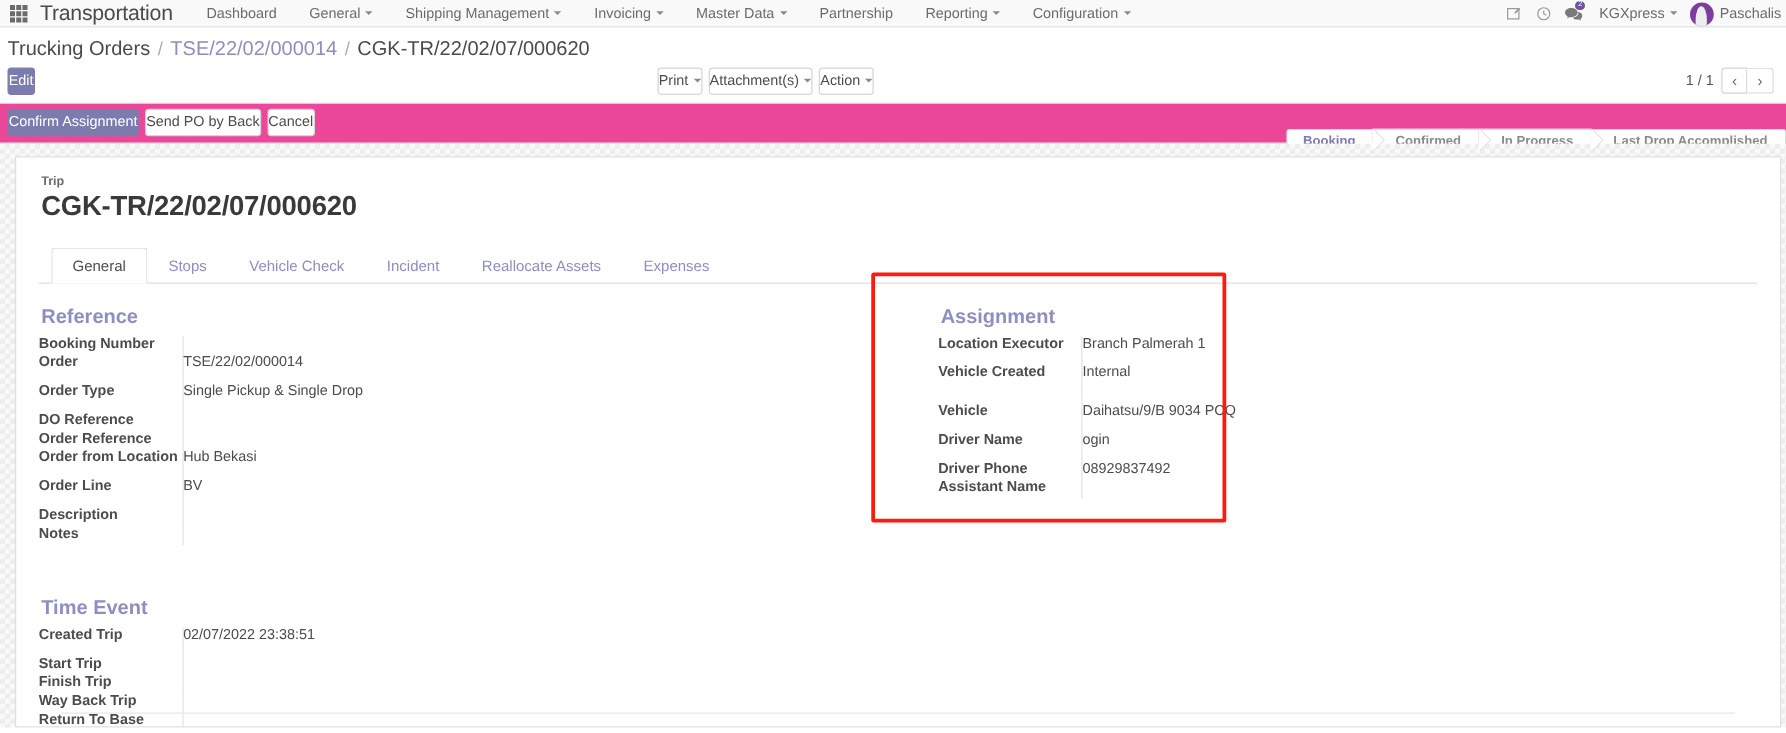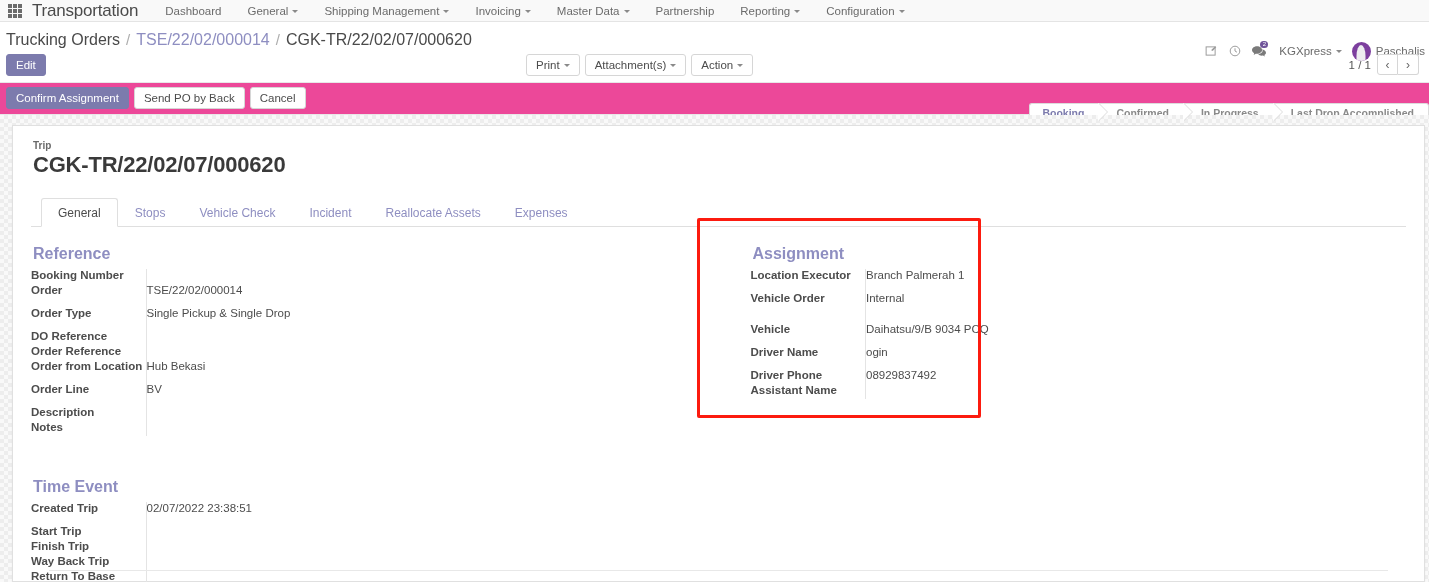--- a/index.html
+++ b/index.html
@@ -60,21 +60,20 @@
     vertical-align:middle;
   }
   .nav-right {
     position:absolute;
     right:0; top:0;
     height:22px;
     display:flex;
     align-items:center;
     gap:0;
     padding-right:0;
-    margin-top:40px;
   }
   .nav-ic {
     width:24px; height:22px;
     display:flex; align-items:center; justify-content:center;
     cursor:pointer;
     position:relative;
     color:#8d8d8d;
   }
   .badge-dot {
     position:absolute;
@@ -147,21 +146,21 @@
     position:relative;
     min-height:28px;
   }
   .btn {
     font-family:"Liberation Sans", sans-serif;
     font-size:11.5px;
     border:1px solid #d6d6d6;
     background:#ffffff;
     color:#4c4c4c;
     border-radius:3px;
-    padding:3px 9px;
+    padding:3px 0;
     cursor:pointer;
     line-height:14px;
     white-space:nowrap;
   }
   .btn-primary {
     background:#7c7bad;
     border-color:#7c7bad;
     color:#ffffff;
   }
   .mid-buttons {
@@ -545,21 +544,21 @@
             <tbody>
                 <tr>
               <td class="lbl">Location Executor</td>
               <td class="val">Branch Palmerah 1</td>
             </tr>
             <tr class="spacer">
                   <td class="lbl"></td>
                   <td class="val"></td>
                 </tr>
             <tr>
-              <td class="lbl">Vehicle Order</td>
+              <td class="lbl">Vehicle Created</td>
               <td class="val">Internal</td>
             </tr>
             <tr class="spacer">
                   <td class="lbl"></td>
                   <td class="val"></td>
                 </tr>
             <tr class="spacer">
                   <td class="lbl"></td>
                   <td class="val"></td>
                 </tr>

